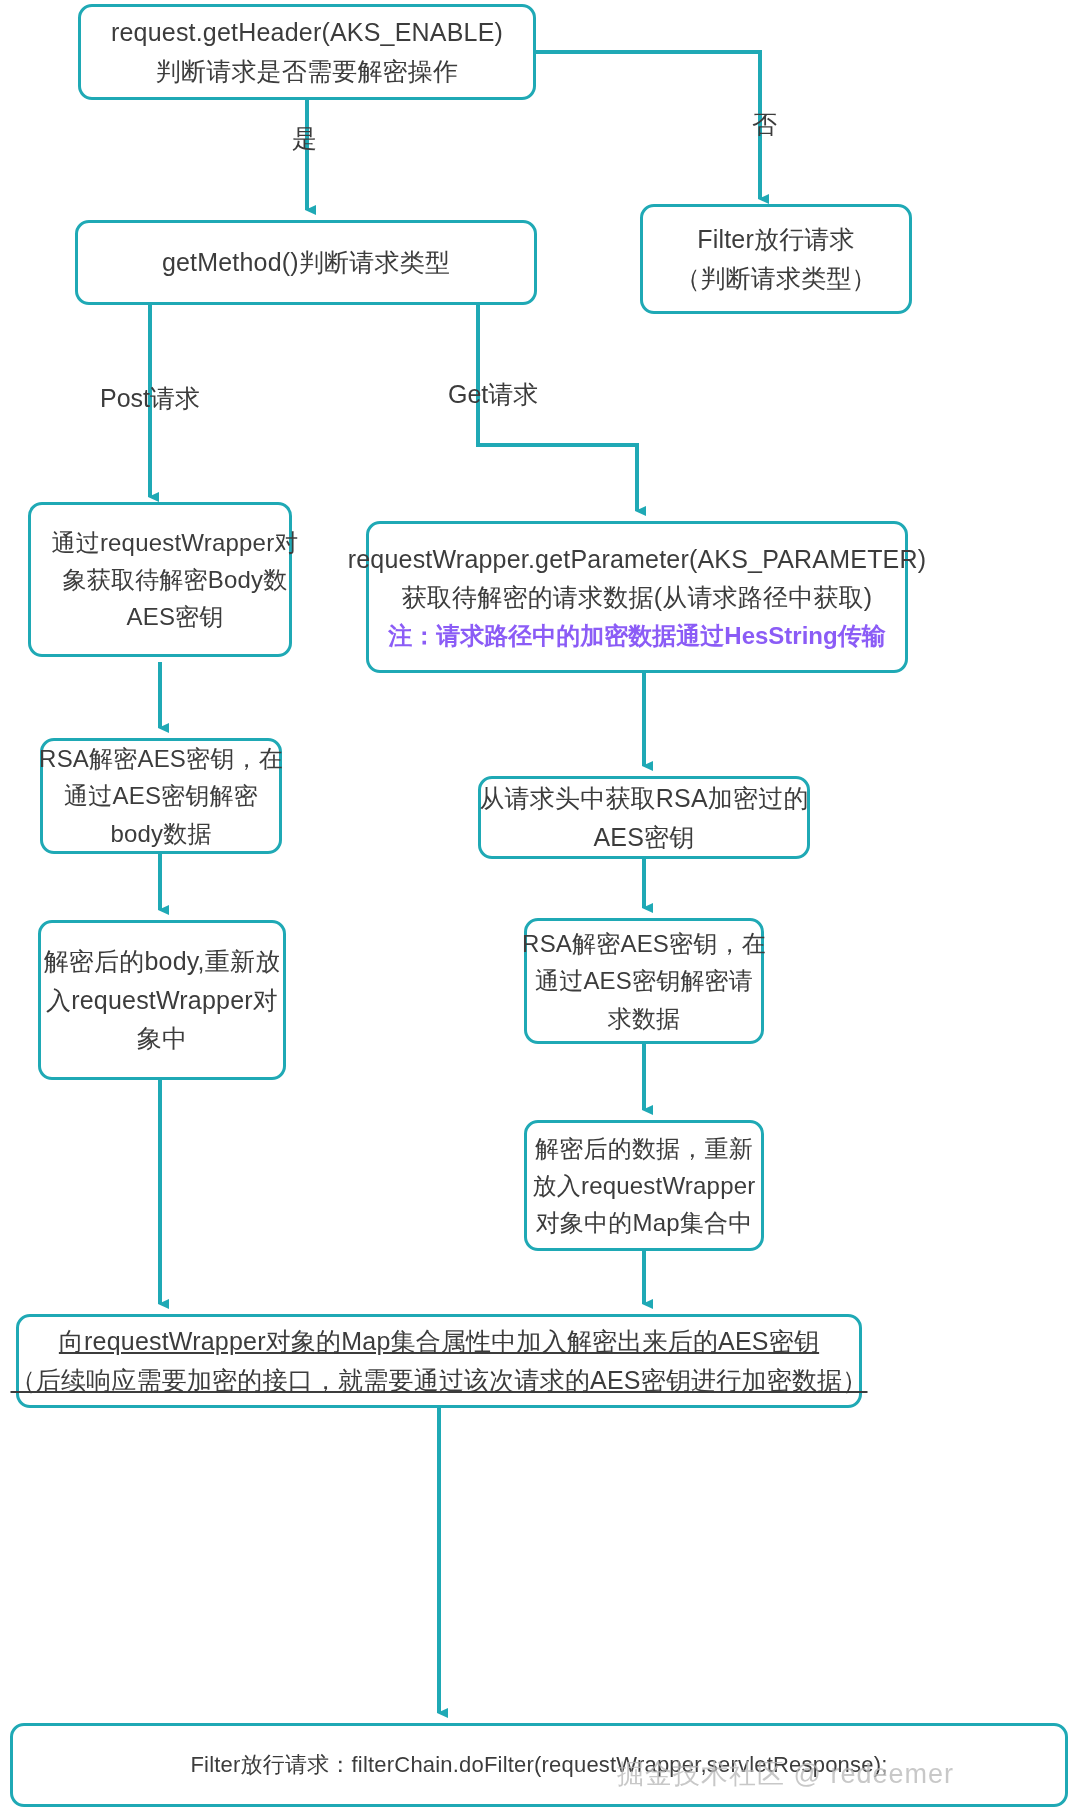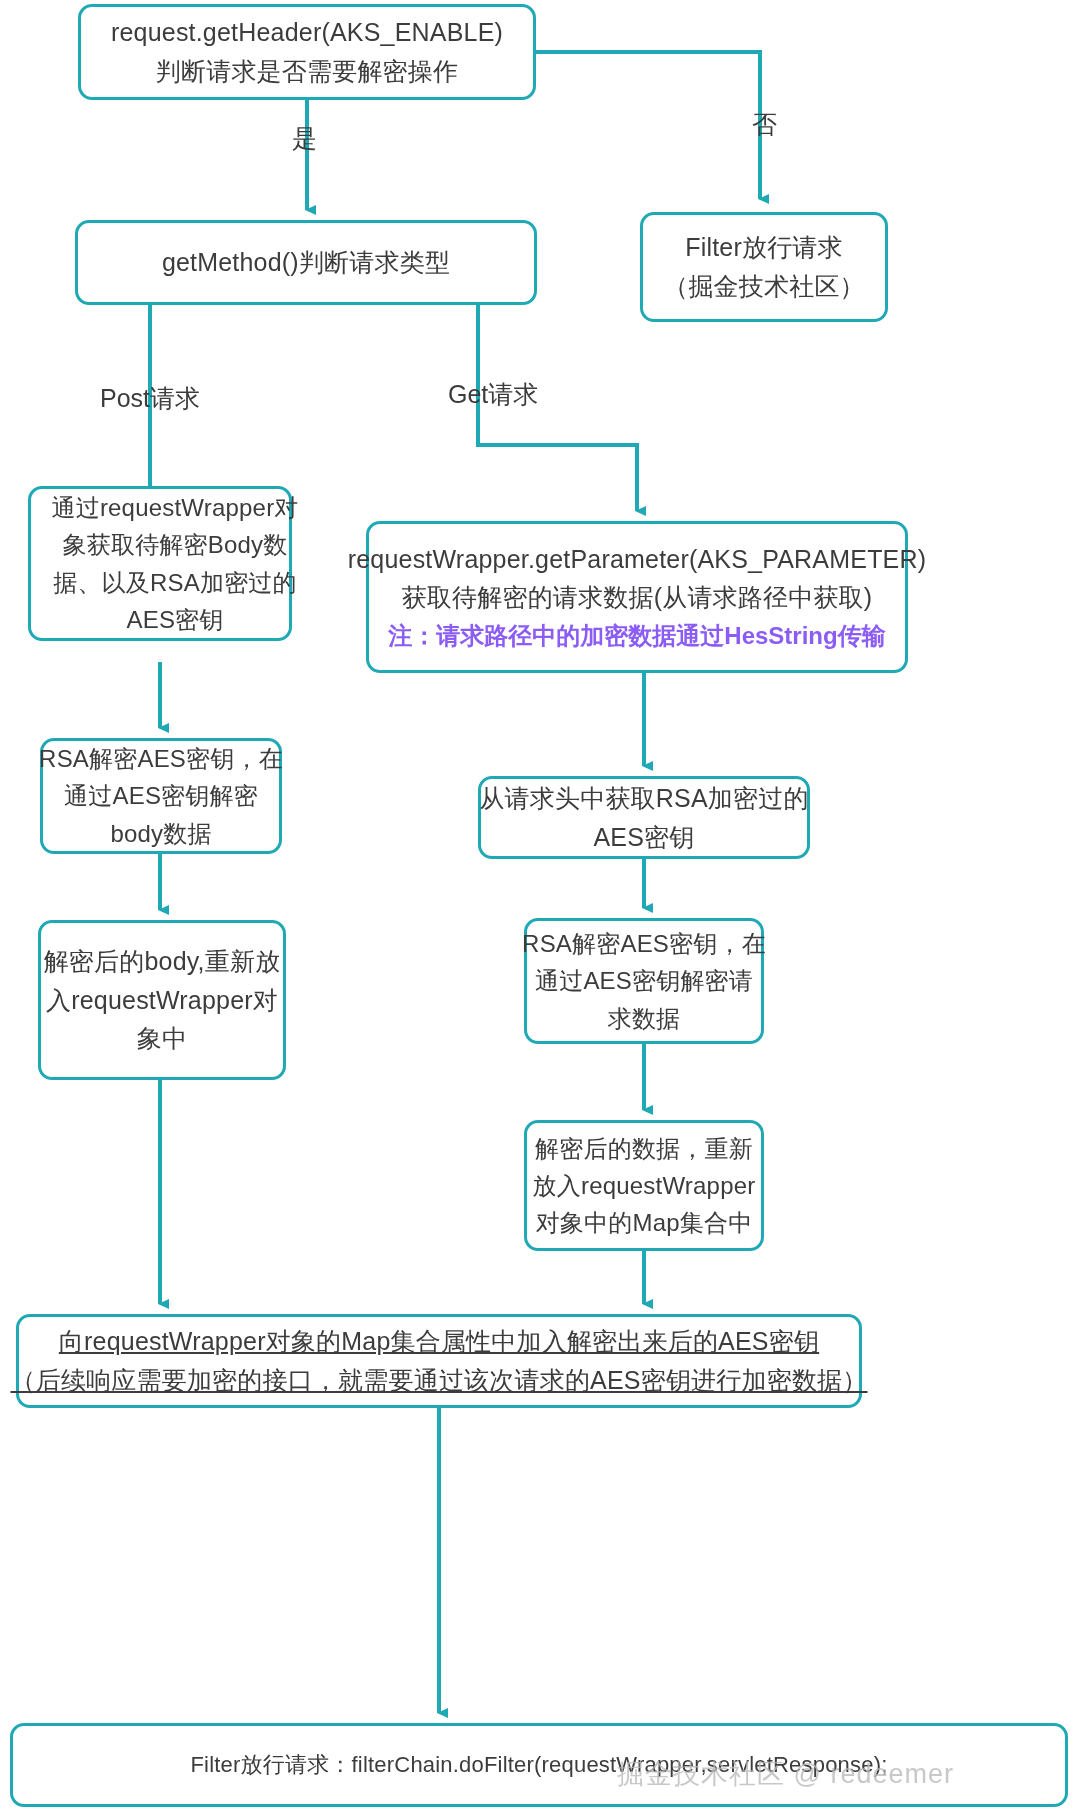--- a/index.html
+++ b/index.html
@@ -54,23 +54,23 @@
   .watermark{
     position:absolute;
     font-size:27px;
     color:#b9b9b9;
     opacity:.78;
     white-space:nowrap;
     letter-spacing:1px;
   }
   
   #n-start   {left:78px;  top:4px;   width:458px; height:96px;}
-  #n-filter  {left:640px; top:212px; width:248px; height:110px;}
+  #n-filter  {left:640px; top:204px; width:272px; height:110px;}
   #n-method  {left:75px;  top:220px; width:462px; height:85px;text-align:center;}
-  #n-post1   {left:28px;  top:486px; width:264px; height:155px; font-size:24px;padding-left:40px;}
+  #n-post1   {left:28px;  top:502px; width:264px; height:155px; font-size:24px;padding-left:40px;}
   #n-get1    {left:366px; top:521px; width:542px; height:152px; font-size:25px;padding-left:10px;}
   #n-post2   {left:40px;  top:738px; width:242px; height:116px; font-size:24px;}
   #n-get2    {left:478px; top:776px; width:332px; height:83px;  font-size:25px;}
   #n-post3   {left:38px;  top:920px; width:248px; height:160px; font-size:25px;}
   #n-get3    {left:524px; top:918px; width:240px; height:126px; font-size:24px;}
   #n-get4    {left:524px; top:1120px;width:240px; height:131px; font-size:24px;}
   #n-merge   {left:16px;  top:1314px;width:846px; height:94px;  font-size:25px;text-decoration:underline;}
   #n-end     {left:10px;  top:1723px;width:1058px;height:84px;  font-size:22px;}
   
   #lbl-yes   {left:292px; top:122px;}
@@ -113,31 +113,30 @@
     </g>
   </svg>
 
   <div class="node" id="n-start">
     <span class="ln">request.getHeader(AKS_ENABLE)</span>
     <span class="ln">判断请求是否需要解密操作</span>
   </div>
 
   <div class="node" id="n-filter">
     <span class="ln">Filter放行请求</span>
-    <span class="ln">（掘金技术社区）</span>
+    <span class="ln">（判断请求类型）</span>
   </div>
 
   <div class="node" id="n-method">
     <span class="ln">getMethod()判断请求类型</span>
   </div>
 
   <div class="node" id="n-post1">
     <span class="ln">通过requestWrapper对</span>
     <span class="ln">象获取待解密Body数</span>
-    <span class="ln">据、以及RSA加密过的</span>
     <span class="ln">AES密钥</span>
   </div>
 
   <div class="node" id="n-get1">
     <span class="ln">requestWrapper.getParameter(AKS_PARAMETER)</span>
     <span class="ln">获取待解密的请求数据(从请求路径中获取)</span>
     <span class="ln note">注：请求路径中的加密数据通过HesString传输</span>
   </div>
 
   <div class="node" id="n-post2">

